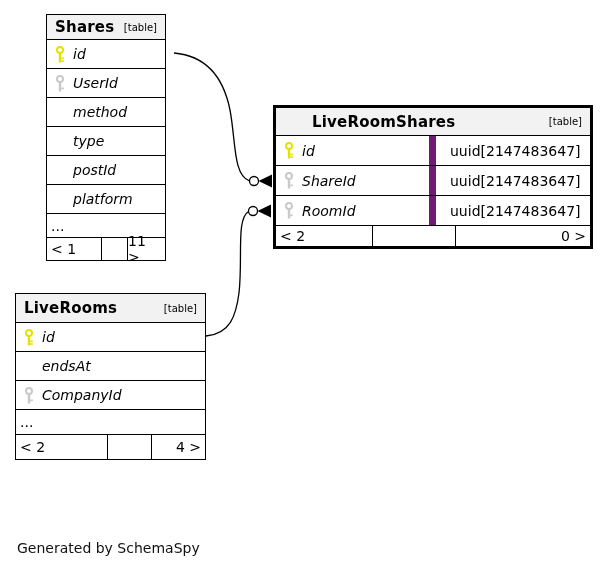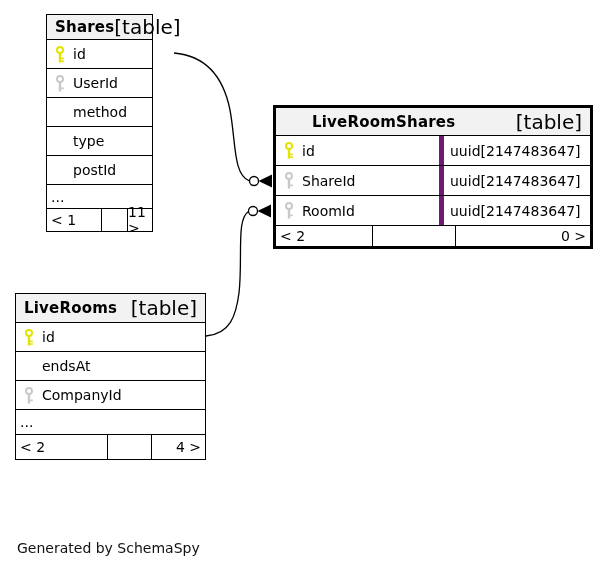--- a/index.html
+++ b/index.html
@@ -11,39 +11,39 @@
   .tbl {
     position:absolute; background:#fff; border:1px solid #000;
     box-sizing:border-box; z-index:1;
   }
   .tbl > div { box-sizing:border-box; }
   .hdr {
     display:flex; justify-content:space-between; align-items:center;
     background:#f2f2f2; border-bottom:1px solid #000; padding:0 8px;
   }
   .tname { font-weight:bold; font-size:15px; letter-spacing:0.2px; }
-  .ttag  { font-size:20px; }
+  .ttag  { font-size:10px; }
   .row { display:flex; align-items:center; border-bottom:1px solid #000; }
   .ic { width:14px; margin-left:6px; display:flex; justify-content:center; align-items:center; }
-  .lbl { font-size:14px; margin-left:6px; white-space:nowrap; }
+  .lbl { font-size:14px; margin-left:6px; white-space:nowrap;font-style:italic; }
   .ty {
-    width:140px; align-self:stretch; border-left:5px solid #701a75;
-    display:flex; align-items:center; padding-left:6px; font-size:14px;
+    width:140px; align-self:stretch; border-left:7px solid #701a75;
+    display:flex; align-items:center; padding-left:14px; font-size:14px;
   }
   .nmcell { flex:1; display:flex; align-items:center; align-self:stretch; }
   .dots { display:flex; align-items:center; border-bottom:1px solid #000;
           padding-left:4px; font-size:14px; }
   .foot { display:flex; font-size:14px; }
   .fc { display:flex; align-items:center; }
   .fc.l { padding-left:4px; border-right:1px solid #000; }
   .fc.m { border-right:1px solid #000; }
   .fc.r { flex:1; justify-content:flex-end; padding-right:4px; }
 
   
-  .t-shares { left:46px; top:14px; width:107px; }
+  .t-shares { left:46px; top:14px; width:120px; }
   .t-shares .hdr { height:25px; }
   .t-shares .row { height:29px; }
   .t-shares .dots { height:24px; }
   .t-shares .foot { height:22px; }
   .t-shares .fc.l { width:50px; }
   .t-shares .fc.m { width:25px; }
 
   
   .t-lrs { left:273px; top:105px; width:320px; border-width:3px; }
   .t-lrs .hdr { height:28px;padding-left:36px; }
@@ -113,20 +113,24 @@
       <span class="ic"></span>
       <span class="lbl">method</span>
     </div>
     <div class="row">
       <span class="ic"></span>
       <span class="lbl">type</span>
     </div>
     <div class="row">
       <span class="ic"></span>
       <span class="lbl">postId</span>
+    </div>
+    <div class="row">
+      <span class="ic"></span>
+      <span class="lbl">platform</span>
     </div>
     <div class="dots">...</div>
     <div class="foot">
       <span class="fc l">&lt; 1</span>
       <span class="fc m"></span>
       <span class="fc r">11 &gt;</span>
     </div>
   </div>
 
   <div class="tbl t-lrs">

